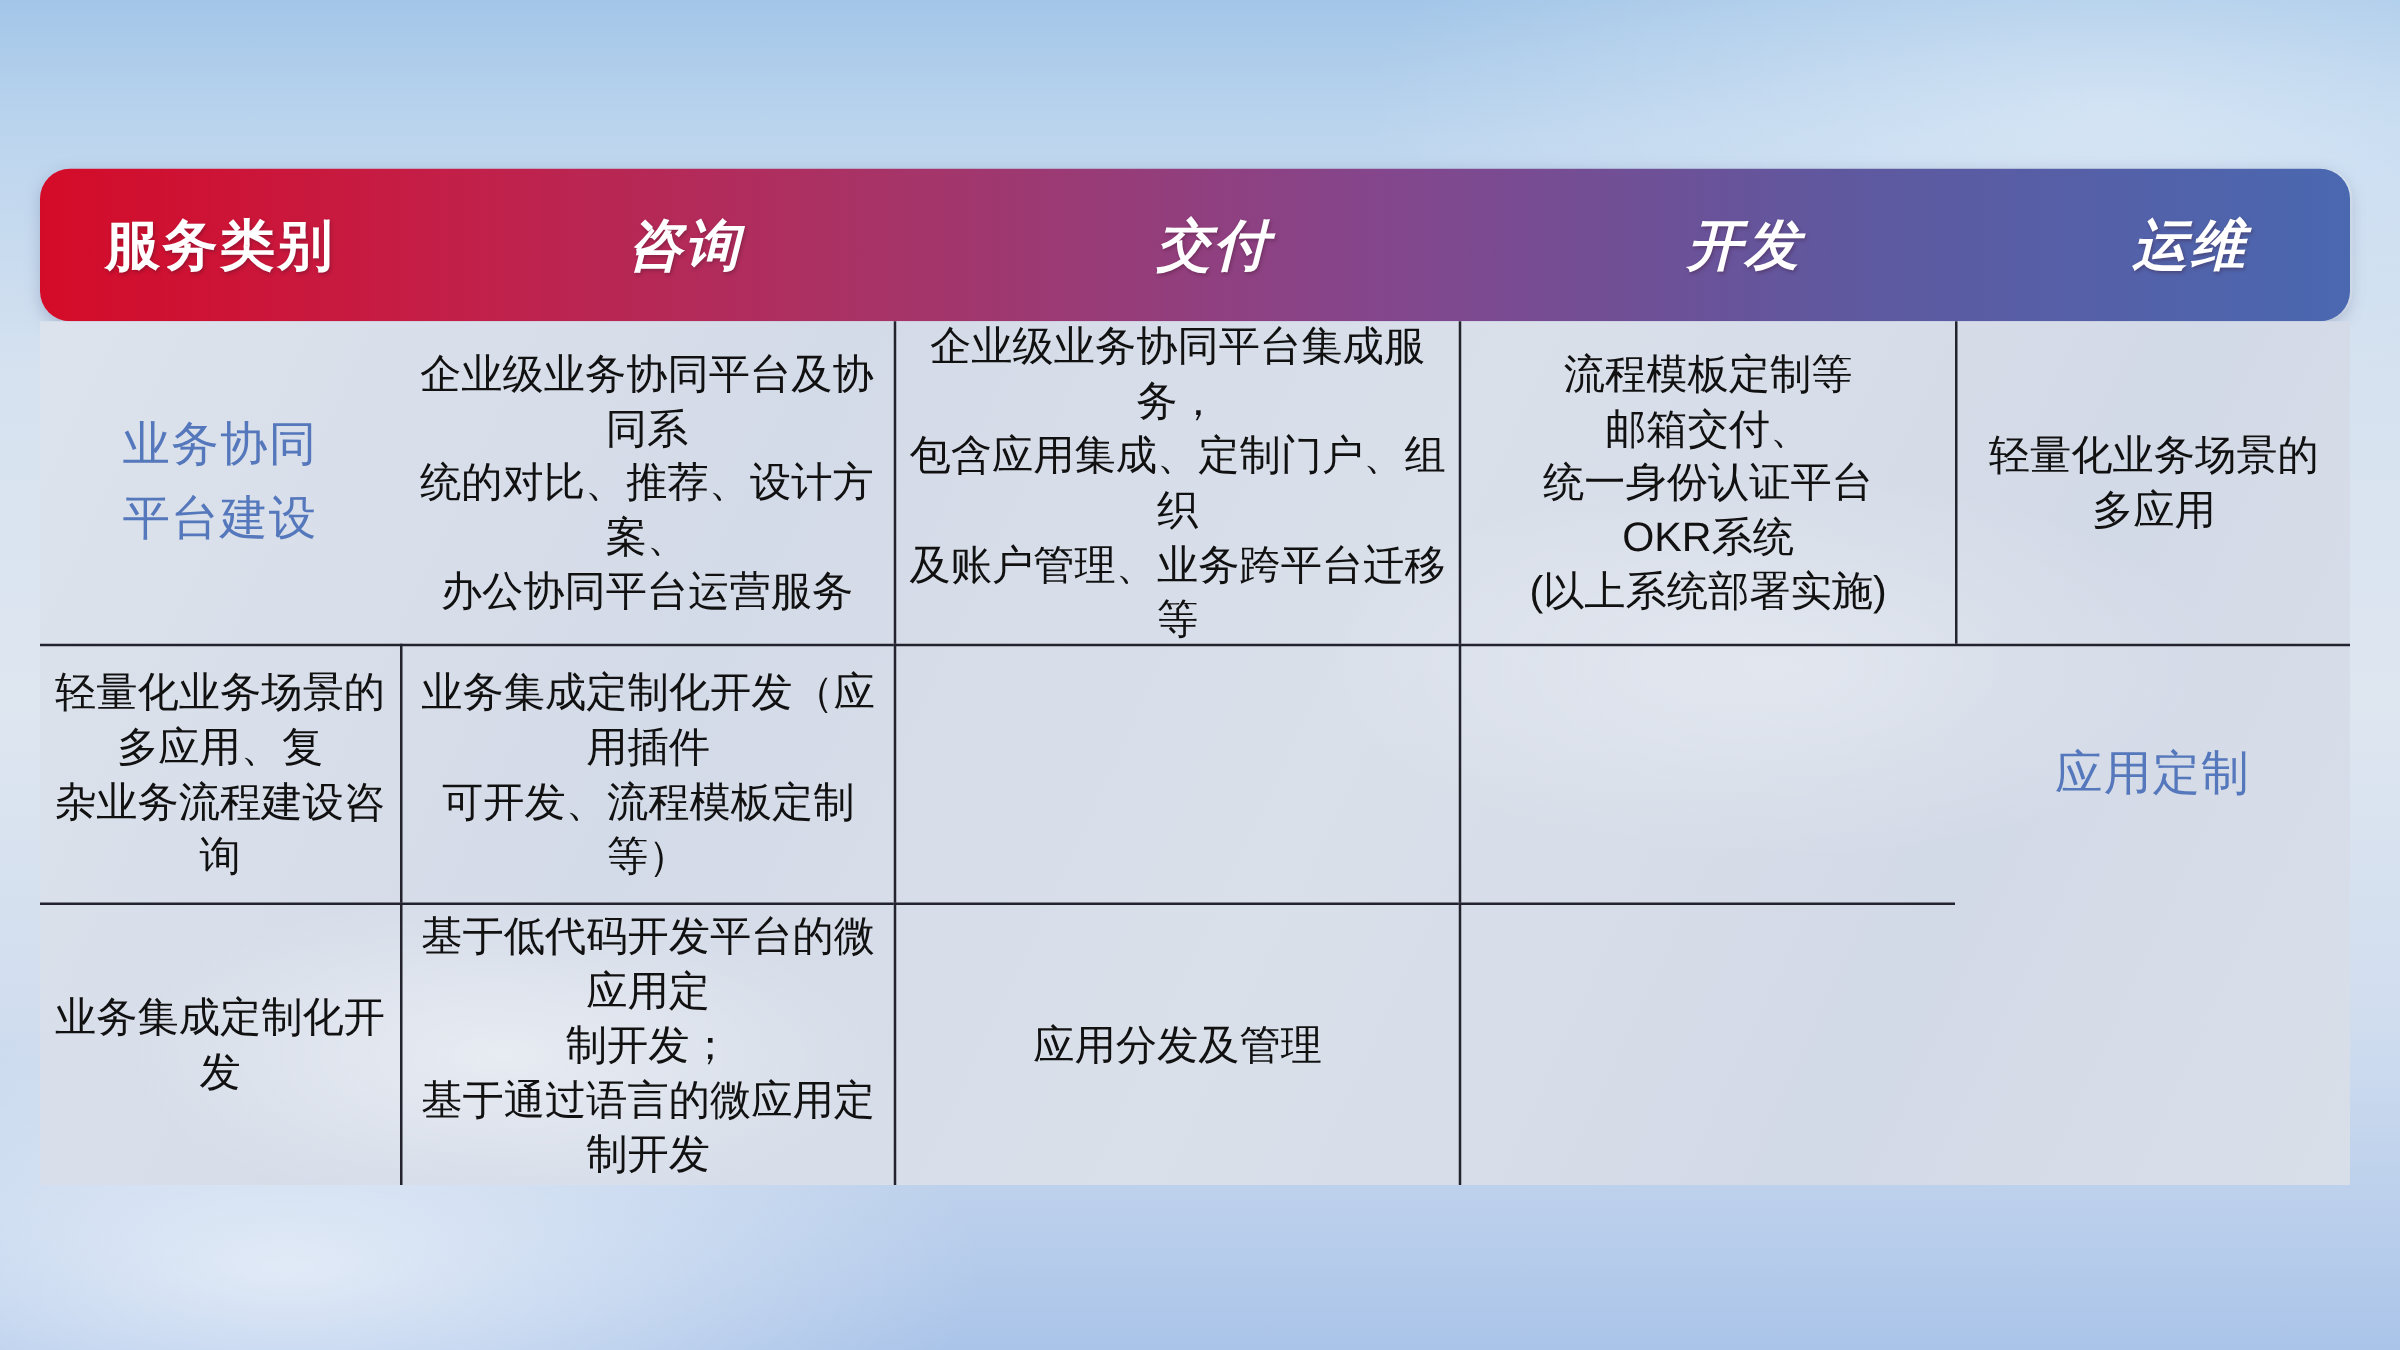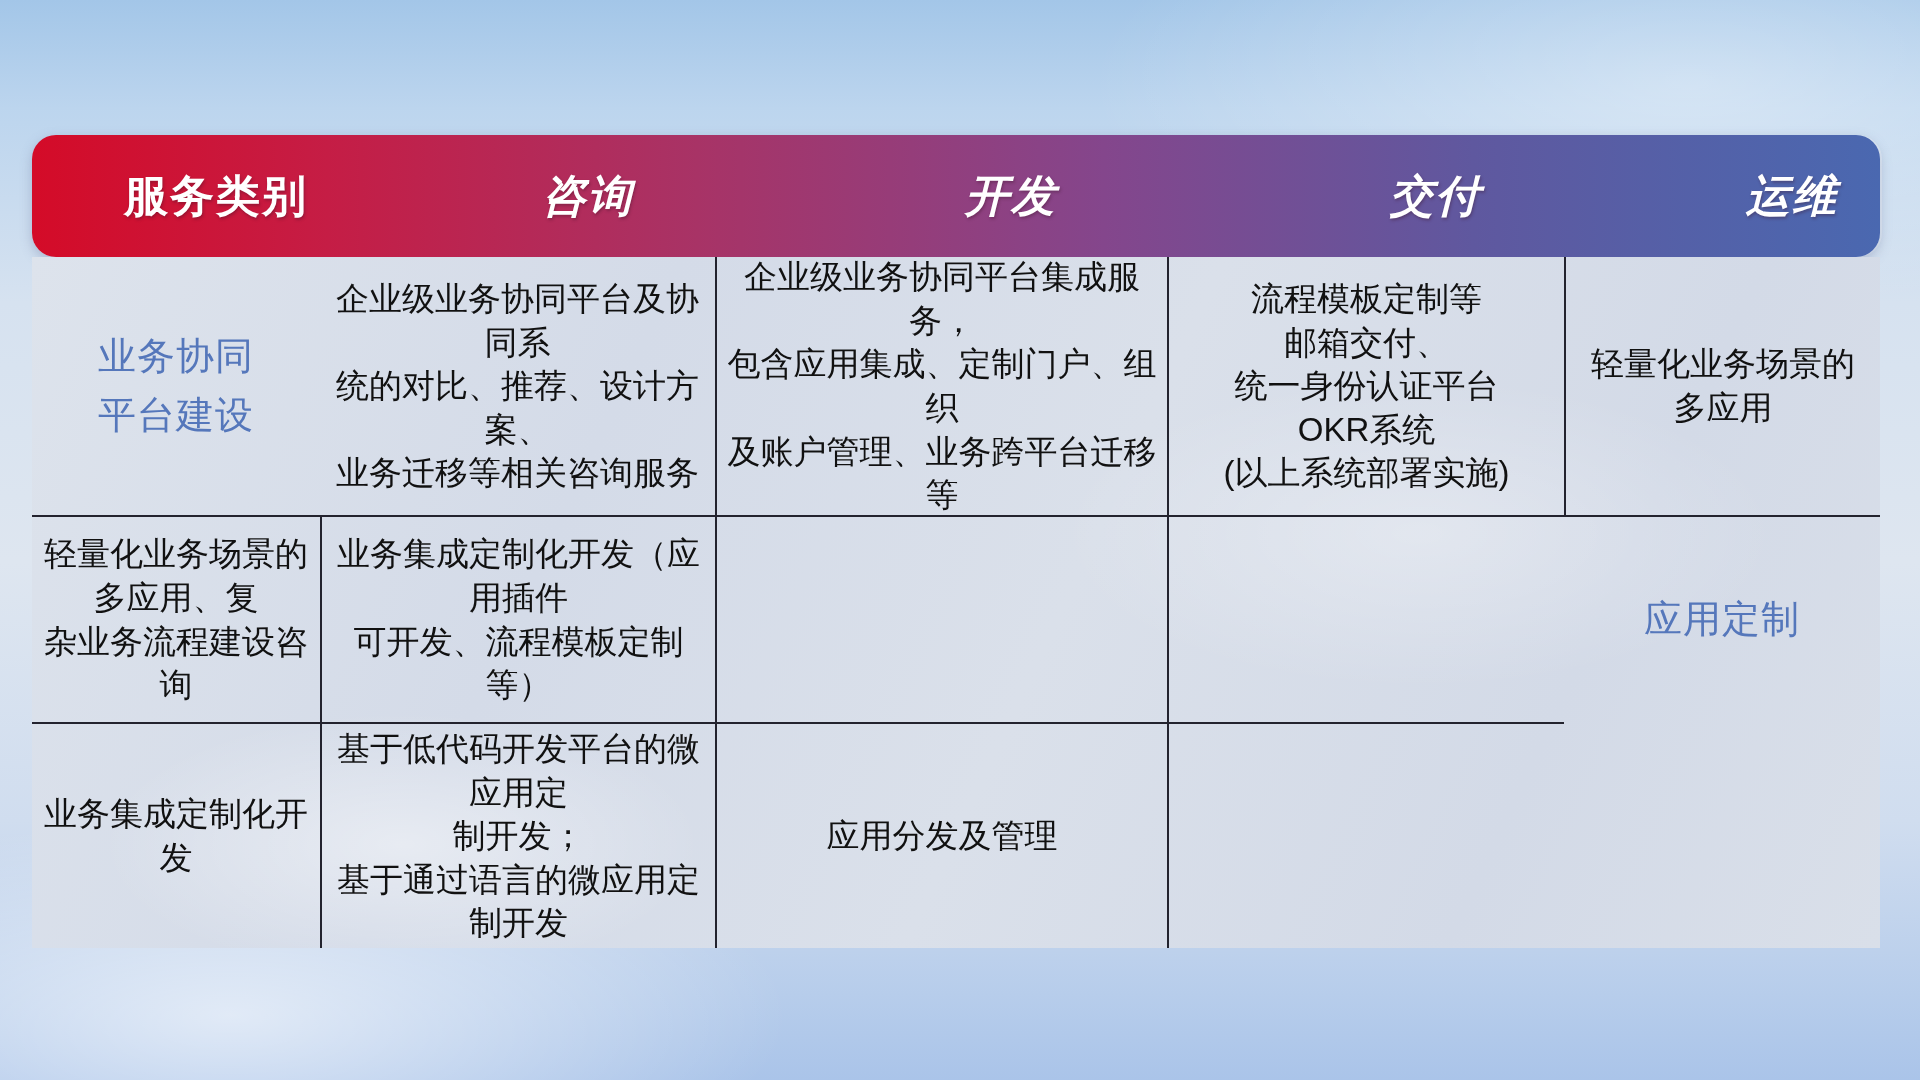--- a/index.html
+++ b/index.html
@@ -27,21 +27,20 @@
   .header-row {
     height: 122px;
     border-radius: 24px;
     background: linear-gradient(90deg,
       #d40b28 0%, #c51d45 16%, #a83366 36%,
       #84468c 58%, #5f589f 78%, #4a68b0 100%);
     display: grid;
     grid-template-columns: 288px 395px 452px 397px 316px;
     align-items: center;
     box-shadow: 0 4px 12px rgba(100,110,150,0.35), 2px 0 0 rgba(255,255,255,0.35);
-    padding-left: 40px;
   }
   .header-cell {
     text-align: center;
     color: #ffffff;
     font-size: 44px;
     font-weight: bold;
     letter-spacing: 2px;
     text-shadow: 1px 2px 3px rgba(60,20,40,0.35);
   }
   .header-cell.shift { transform: translateX(30px); font-style: italic; }
@@ -77,32 +76,32 @@
 </style>
 </head>
 <body>
 
 <div class="page">
   <div class="table-wrap">
 
     <div class="header-row">
       <div class="header-cell">服务类别</div>
       <div class="header-cell shift">咨询</div>
+      <div class="header-cell shift">交付</div>
       <div class="header-cell shift">开发</div>
-      <div class="header-cell shift">交付</div>
       <div class="header-cell shift">运维</div>
     </div>
 
     <div class="body-grid">
 
       <div class="cell cat">业务协同
 平台建设</div>
       <div class="cell">企业级业务协同平台及协同系
 统的对比、推荐、设计方案、
-业务迁移等相关咨询服务</div>
+办公协同平台运营服务</div>
       <div class="cell b-left">企业级业务协同平台集成服务，
 包含应用集成、定制门户、组织
 及账户管理、业务跨平台迁移等</div>
       <div class="cell b-left">流程模板定制等
 邮箱交付、
 统一身份认证平台
 OKR系统
 (以上系统部署实施)</div>
       <div class="cell b-left">轻量化业务场景的多应用</div>
 

